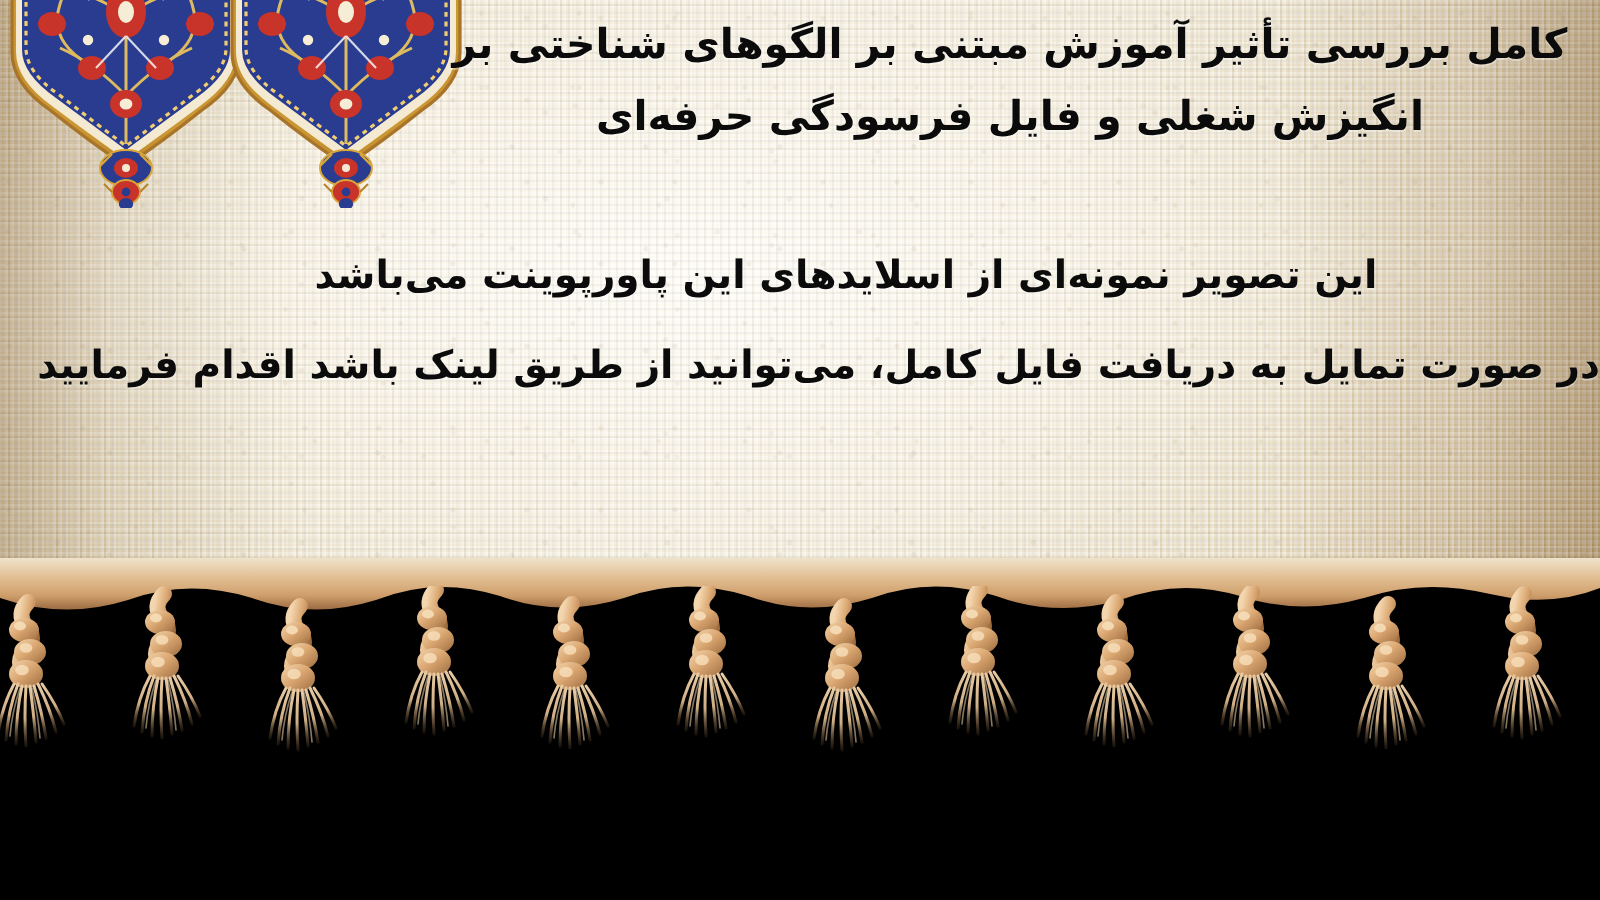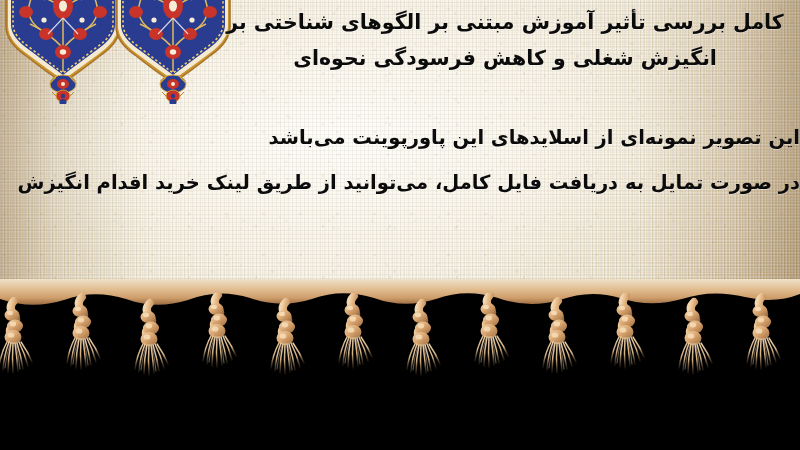--- a/index.html
+++ b/index.html
@@ -165,20 +165,21 @@
     letter-spacing: 0px;
     text-shadow: 0 1px 0 rgba(255,255,255,0.38);
     white-space: nowrap;
   }
 
   .body-block {
     position: absolute;
     top: 116px;
     left: 0;
     right: 0;
+    text-align: center;
     margin-left: 46px;
   }
   .body-line {
     font-size: 19.5px;
     font-weight: bold;
     line-height: 43px;
     color: #0b0b0b;
     text-shadow: 0 1px 0 rgba(255,255,255,0.34);
     white-space: nowrap;
   }
@@ -351,26 +352,26 @@
           <path d="M0 25 L-3.2 29.5 L0 33 L3.2 29.5 Z" fill="#c8332a"></path>
         </g>
       </svg>
     </div>
   </div>
 
   <div class="text-layer">
 
     <div class="title-block">
       <div class="title-line">کامل بررسی تأثیر آموزش مبتنی بر الگوهای شناختی بر</div>
-      <div class="title-line">انگیزش شغلی و کاهش فرسودگی نحوه‌ای</div>
+      <div class="title-line">انگیزش شغلی و فایل فرسودگی حرفه‌ای</div>
     </div>
 
     <div class="body-block">
       <div class="body-line first">این تصویر نمونه‌ای از اسلایدهای این پاورپوینت می‌باشد</div>
-      <div class="body-line">در صورت تمایل به دریافت فایل کامل، می‌توانید از طریق لینک خرید اقدام انگیزش</div>
+      <div class="body-line">در صورت تمایل به دریافت فایل کامل، می‌توانید از طریق لینک باشد اقدام فرمایید</div>
     </div>
   </div>
 
   <div class="fringe-zone">
 
     <svg class="fringe-edge" width="800" height="34" viewBox="0 0 800 34" preserveAspectRatio="none">
       <defs>
         <linearGradient id="cordGrad" x1="0" y1="0" x2="0" y2="1">
           <stop offset="0%" stop-color="#efe2cb"></stop>
           <stop offset="38%" stop-color="#e2bf93"></stop>

